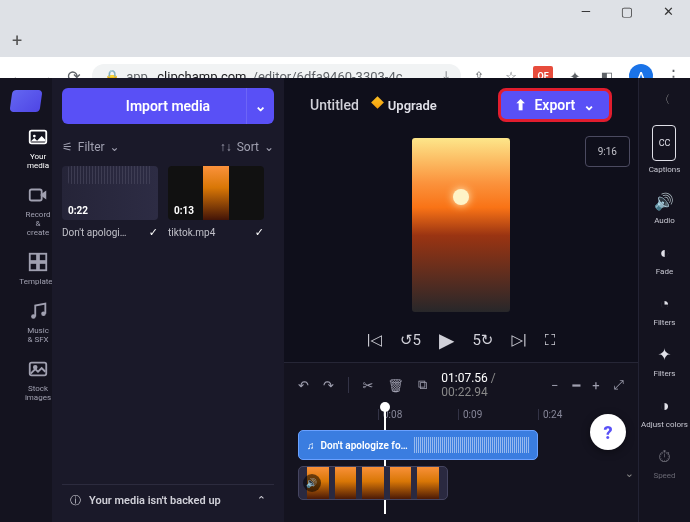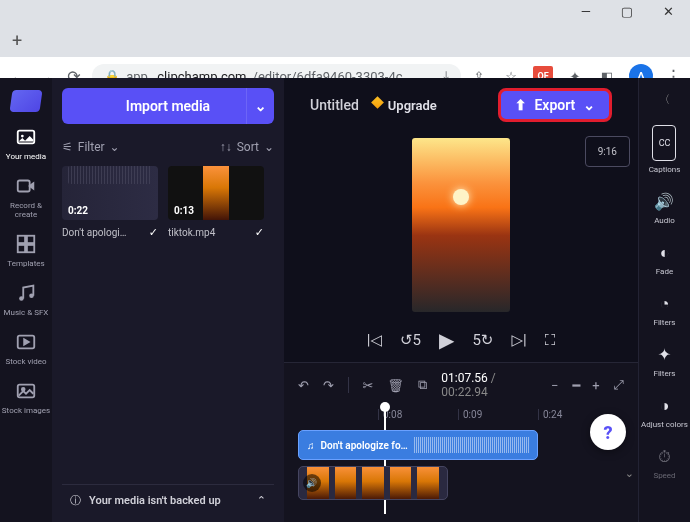--- a/index.html
+++ b/index.html
@@ -22,21 +22,21 @@
 .ext-icon { width: 20px; height: 20px; display:flex; align-items:center; justify-content:center; font-size:13px; color:#5f6368; }
 .ext-red { background:#e74c3c; color:#fff; font-size:9px; font-weight:bold; border-radius:2px; }
 .avatar { width:24px; height:24px; border-radius:50%; background:#1a73e8; color:#fff; display:flex; align-items:center; justify-content:center; font-size:13px; font-weight:500; }
 .menu-dots { color:#5f6368; font-size:17px; }
 
 
 .app { display:flex; height: calc(522px - 78px); background:#14131f; color:#e4e4e4; }
 
 .left-nav { width: 52px; background:#14131f; display:flex; flex-direction:column; align-items:center; padding-top:12px; gap:14px; }
 .logo { width:30px; height:22px; background: linear-gradient(135deg,#6366f1,#4f46e5); border-radius:4px; transform: skewX(-8deg); }
-.nav-item { display:flex; flex-direction:column; align-items:center; gap:4px; font-size:8px; color:#a0a0b0; text-align:center; cursor:pointer; }
+.nav-item { display:flex; flex-direction:column; align-items:center; gap:4px; font-size:8px; color:#a0a0b0; text-align:center; cursor:pointer;margin-left:24px; }
 .nav-item.active { color:#fff; }
 .nav-item svg, .nav-item .nicon { width:22px; height:22px; }
 
 .media-panel { width: 232px; background:#1a1929; padding:10px; display:flex; flex-direction:column; position:relative; }
 .import-btn { background:#5950f6; color:#fff; border:none; padding:10px; border-radius:6px; font-size:14px; font-weight:600; display:flex; align-items:center; justify-content:center; position:relative; }
 .import-chev { position:absolute; right:0; top:0; bottom:0; width:28px; display:flex; align-items:center; justify-content:center; border-left:1px solid rgba(255,255,255,0.12); }
 .filter-row { display:flex; gap:10px; margin:16px 0 12px; color:#a0a0b0; font-size:12px; }
 .filter-btn { display:flex; align-items:center; gap:5px; cursor:pointer; }
 .media-grid { display:flex; gap:10px; }
 .media-card { width:96px; }
@@ -160,27 +160,20 @@
       <svg class="nicon" viewBox="0 0 24 24" fill="#a0a0b0">
           <path d="M9 18V6l11-2v11" stroke="#a0a0b0" stroke-width="2" fill="none"></path>
           <circle cx="7" cy="18" r="2.5"></circle>
           <circle cx="18" cy="15" r="2.5"></circle>
         </svg>
       <span>Music &amp; SFX</span>
     </div>
     <div class="nav-item">
       <svg class="nicon" viewBox="0 0 24 24" fill="none" stroke="#a0a0b0" stroke-width="2">
           <rect x="3" y="5" width="18" height="14" rx="2"></rect>
-          <path d="M10 9l5 3-5 3z" fill="#a0a0b0"></path>
-        </svg>
-      <span>Stock video</span>
-    </div>
-    <div class="nav-item">
-      <svg class="nicon" viewBox="0 0 24 24" fill="none" stroke="#a0a0b0" stroke-width="2">
-          <rect x="3" y="5" width="18" height="14" rx="2"></rect>
           <circle cx="9" cy="10" r="1.5" fill="#a0a0b0"></circle>
           <path d="M4 17l5-5 3 3 4-4 4 4"></path>
         </svg>
       <span>Stock images</span>
     </div>
   </div>
 
   <div class="media-panel">
     <button class="import-btn">
       <span>Import media</span>

